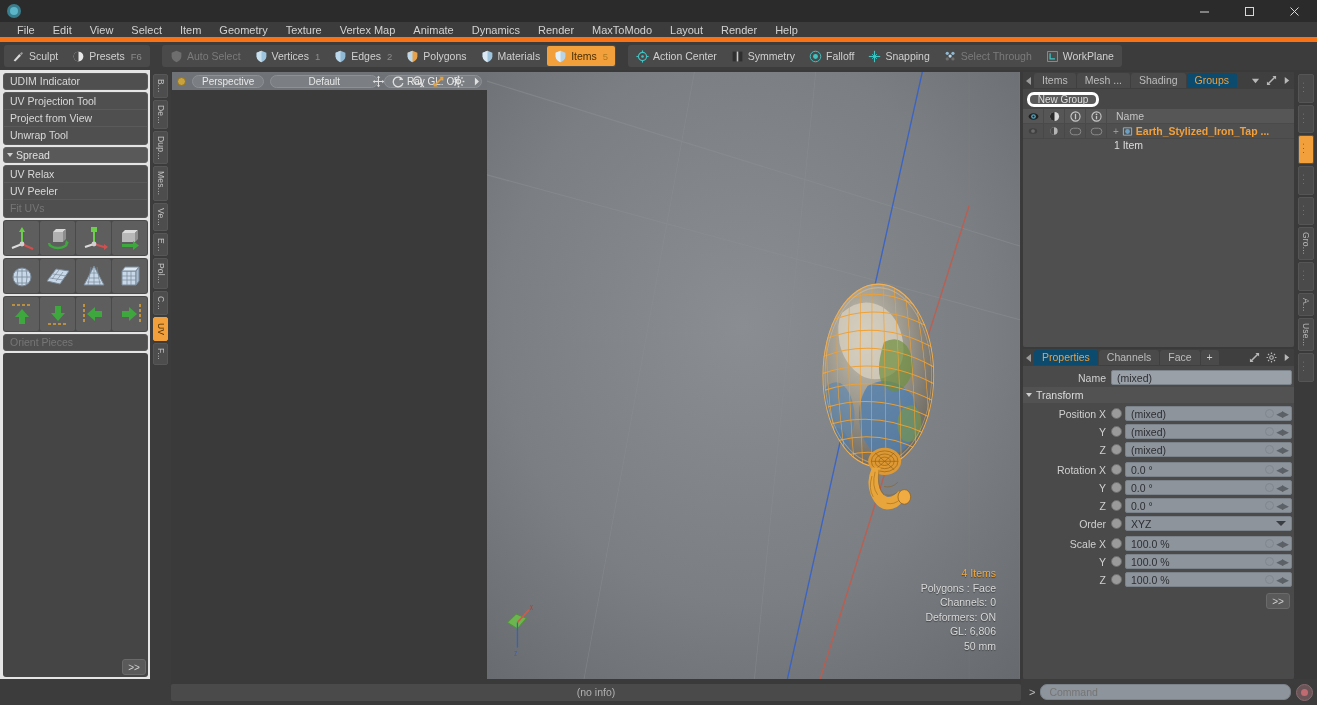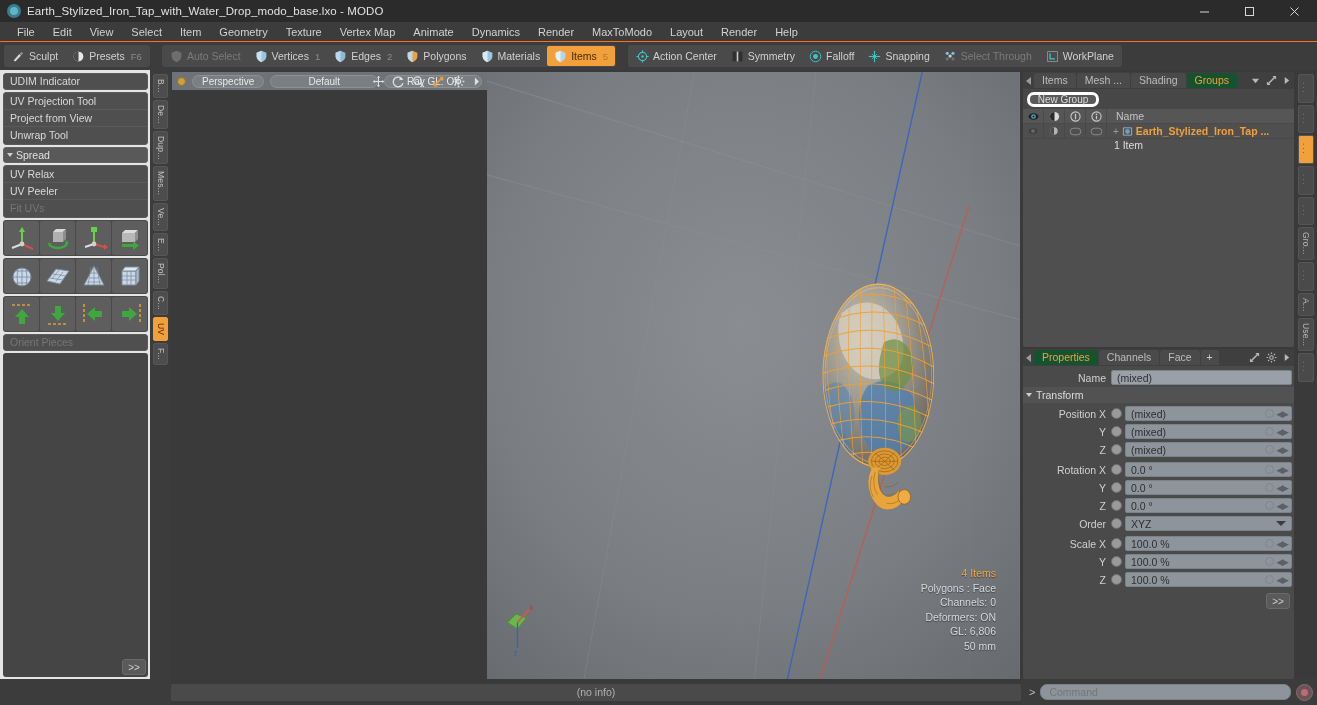--- a/index.html
+++ b/index.html
@@ -16,21 +16,21 @@
   
   .titlebar { height:22px; background:#2b2b2b; display:flex; align-items:center; flex:none; }
   .tb-icon { width:14px; height:14px; border-radius:50%; background:#3a7d8c; margin:0 6px 0 7px; position:relative; flex:none; }
   .tb-icon::after{ content:""; position:absolute; left:3px; top:3px; width:8px; height:8px; border-radius:50%; background:#5bb6c9; }
   .tb-title { font-size:11.5px; color:#e2e2e2; white-space:nowrap; letter-spacing:.1px; }
   .tb-spacer { flex:1; }
   .tb-btn { width:45px; height:22px; display:flex; align-items:center; justify-content:center; color:#d8d8d8; }
   .tb-btn svg { display:block; }
 
   
-  .menubar { height:20px; background:#3c3c3c; display:flex; align-items:center; padding-left:8px; flex:none; border-bottom:1px solid #f97316; }
+  .menubar { height:20px; background:#3c3c3c; display:flex; align-items:center; padding-left:8px; flex:none; border-bottom:5px solid #f97316; }
   .menu-item { padding:0 9px; height:20px; line-height:20px; font-size:11px; color:#d2d2d2; white-space:nowrap; }
 
   
   .modebar { height:28px; background:#3c3c3c; display:flex; align-items:center; padding:0 4px; gap:12px; flex:none; }
   .mgroup { display:flex; align-items:center; background:#4a4a4a; border-radius:3px; height:22px; padding:0 1px; }
   .mbtn { display:flex; align-items:center; gap:4px; height:20px; padding:0 7px; border-radius:2px; color:#d0d0d0; font-size:10.5px; white-space:nowrap; }
   .mbtn.active { background:#f2a03c; color:#4a2d00; }
   .mbtn.dim { color:#7b7b7b; }
   .mbtn .num { color:#8c8c8c; font-size:9.5px; margin-left:2px; }
   .mbtn.active .num { color:#b07a20; }
@@ -78,21 +78,21 @@
 
   
   .vinfo { position:absolute; right:24px; bottom:26px; text-align:right; font-size:10.5px; color:#d8d8d8; line-height:14.5px; text-shadow:0 1px 1px rgba(0,0,0,.45); }
   .vinfo .hl { color:#f0a73c; }
 
   
   .rightcol { width:273px; background:#3a3a3a; display:flex; flex-direction:column; flex:none; padding:2px 0 0 2px; gap:2px; }
   .panel { background:#474747; border-radius:2px; display:flex; flex-direction:column; overflow:hidden; }
   .ptabs { height:17px; background:#3f3f3f; display:flex; align-items:center; gap:1px; padding-left:2px; flex:none; position:relative; }
   .ptab { height:15px; padding:0 8px; border-radius:3px 3px 0 0; color:#bdbdbd; font-size:10.5px; line-height:15px; white-space:nowrap; background:#4a4a4a; }
-  .ptab.active { background:#14532d; color:#f2a03c; }
+  .ptab.active { background:#0c4a6e; color:#f2a03c; }
   .ptab.plus { padding:0 6px; color:#cfcfcf; }
   .pt-left-caret { width:0;height:0;border-top:4px solid transparent;border-bottom:4px solid transparent;border-right:5px solid #9a9a9a; margin:0 2px 0 1px; }
   .pt-right { position:absolute; right:3px; display:flex; align-items:center; gap:6px; }
   .pt-right svg { display:block; }
 
   .newgroup { height:15px; margin:3px 0 2px 4px; width:72px; background:#5a5a5a; border:3px solid #ffffff; border-radius:7px; color:#dcdcdc; font-size:10px; display:flex; align-items:center; justify-content:center; }
 
   .lhead { height:15px; background:#565656; display:flex; align-items:center; border-bottom:1px solid #4a4a4a; flex:none; }
   .lcell { width:21px; height:15px; display:flex; align-items:center; justify-content:center; border-right:1px solid #4a4a4a; flex:none; }
   .lname { flex:1; padding-left:9px; color:#c5c5c5; font-size:10.5px; }
@@ -129,21 +129,20 @@
   .bl-mid { flex:1; height:26px; background:#3a3a3a; display:flex; align-items:center; justify-content:center; }
   .bl-mid .nf { background:#4a4a4a; border-radius:2px; height:17px; line-height:17px; width:100%; text-align:center; color:#b0b0b0; font-size:10.5px; }
 </style>
 </head>
 <body>
 
 <div class="app">
 
   <div class="titlebar">
     <div class="tb-icon"></div>
-    <div class="tb-title">Earth_Stylized_Iron_Tap_with_Water_Drop_modo_base.lxo - MODO</div>
     <div class="tb-spacer"></div>
     <div class="tb-btn">
       <svg width="13" height="13" viewBox="0 0 13 13">
           <line x1="2" y1="7" x2="11" y2="7" stroke="#d8d8d8" stroke-width="1"></line>
         </svg>
     </div>
     <div class="tb-btn">
       <svg width="13" height="13" viewBox="0 0 13 13">
           <rect x="2.5" y="2.5" width="8" height="8" fill="none" stroke="#d8d8d8" stroke-width="1"></rect>
         </svg>

